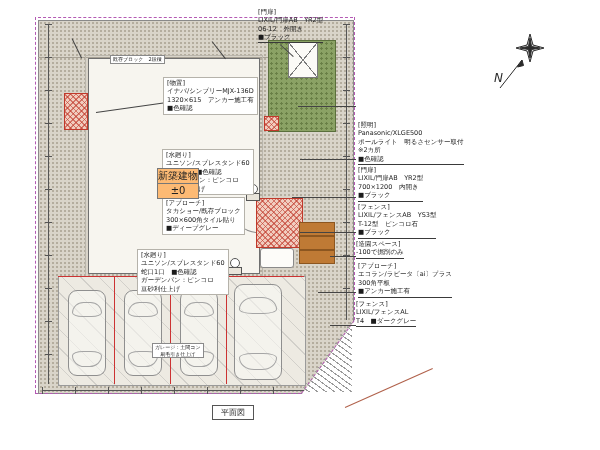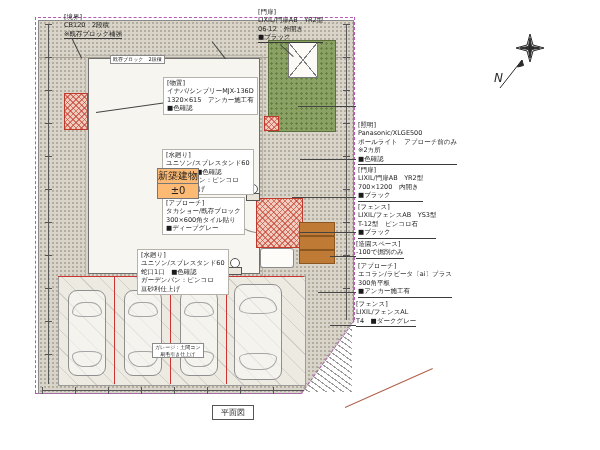--- a/index.html
+++ b/index.html
@@ -131,39 +131,34 @@
   <div class="abs leader" style="left:298px;top:106px;width:58px;"></div>
   <div class="abs leader" style="left:300px;top:159px;width:56px;"></div>
   <div class="abs leader" style="left:292px;top:197px;width:64px;"></div>
   <div class="abs leader" style="left:300px;top:232px;width:56px;"></div>
   <div class="abs leader" style="left:330px;top:256px;width:26px;"></div>
   <div class="abs leader" style="left:318px;top:292px;width:38px;"></div>
   <div class="abs leader" style="left:330px;top:325px;width:26px;"></div>
   <div class="abs leader" style="left:96px;top:112px;width:68px;transform:rotate(-8deg);"></div>
   <div class="abs" style="left:345px;top:407px;width:96px;height:1px;background:#b0604a;transform:rotate(-24deg);transform-origin:left center;"></div>
 
-  <div class="lbl plain" style="left:64px;top:13px;">
-    <div>[境界]</div>
-    <div>CB120　2段積</div>
-    <div style="border-bottom:1px solid #3a3a3a;">※既存ブロック補強</div>
-  </div>
 
 
   <div class="lbl plain" style="left:258px;top:8px;">
     <div>[門扉]</div>
     <div>LIXIL/門扉AB　YR2型</div>
     <div>06-12　外開き</div>
     <div style="border-bottom:1px solid #3a3a3a;">■ブラック</div>
   </div>
 
 
   <div class="lbl plain r" style="left:358px;top:121px;">
     <div>[照明]</div>
     <div>Panasonic/XLGE500</div>
-    <div>ポールライト　アプローチ前のみ</div>
+    <div>ポールライト　明るさセンサー取付</div>
     <div>※2カ所</div>
     <div>■色確認</div>
   </div>
 
   <div class="lbl plain r" style="left:358px;top:166px;">
     <div>[門扉]</div>
     <div>LIXIL/門扉AB　YR2型</div>
     <div>700×1200　内開き</div>
     <div>■ブラック</div>
   </div>

